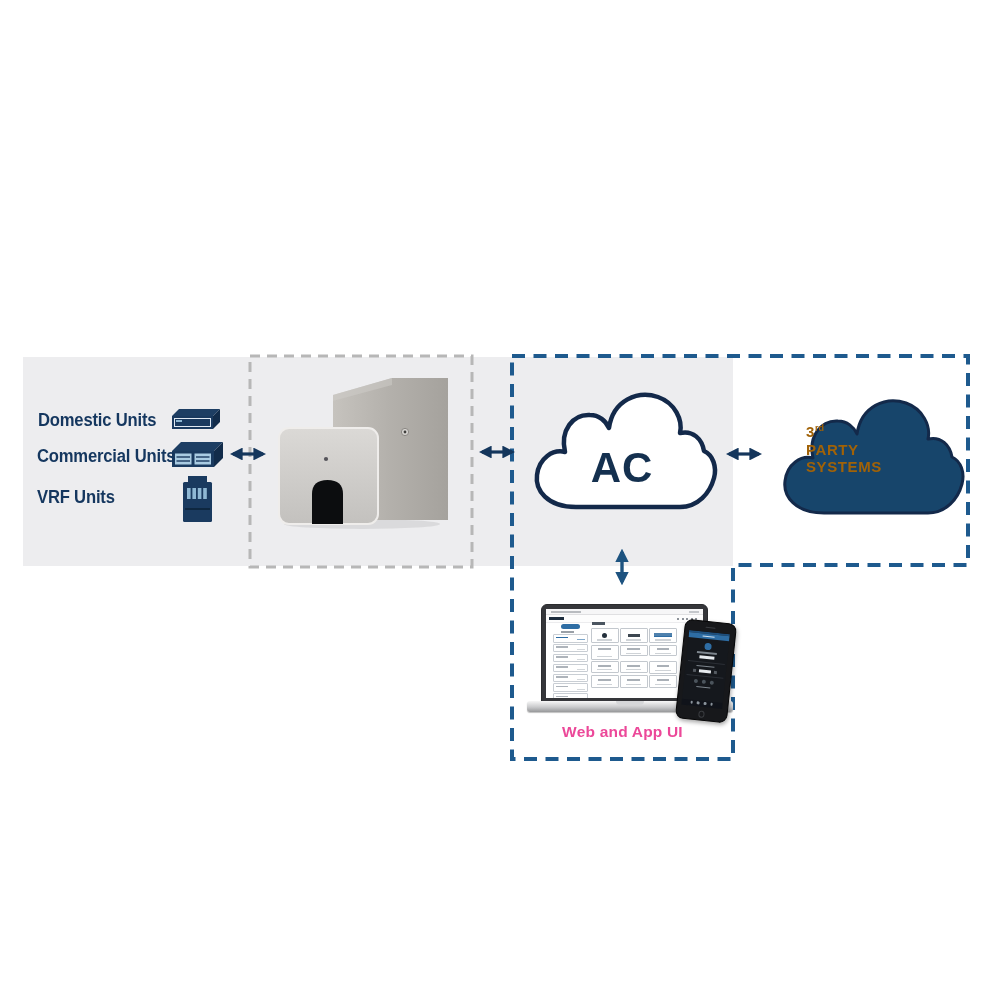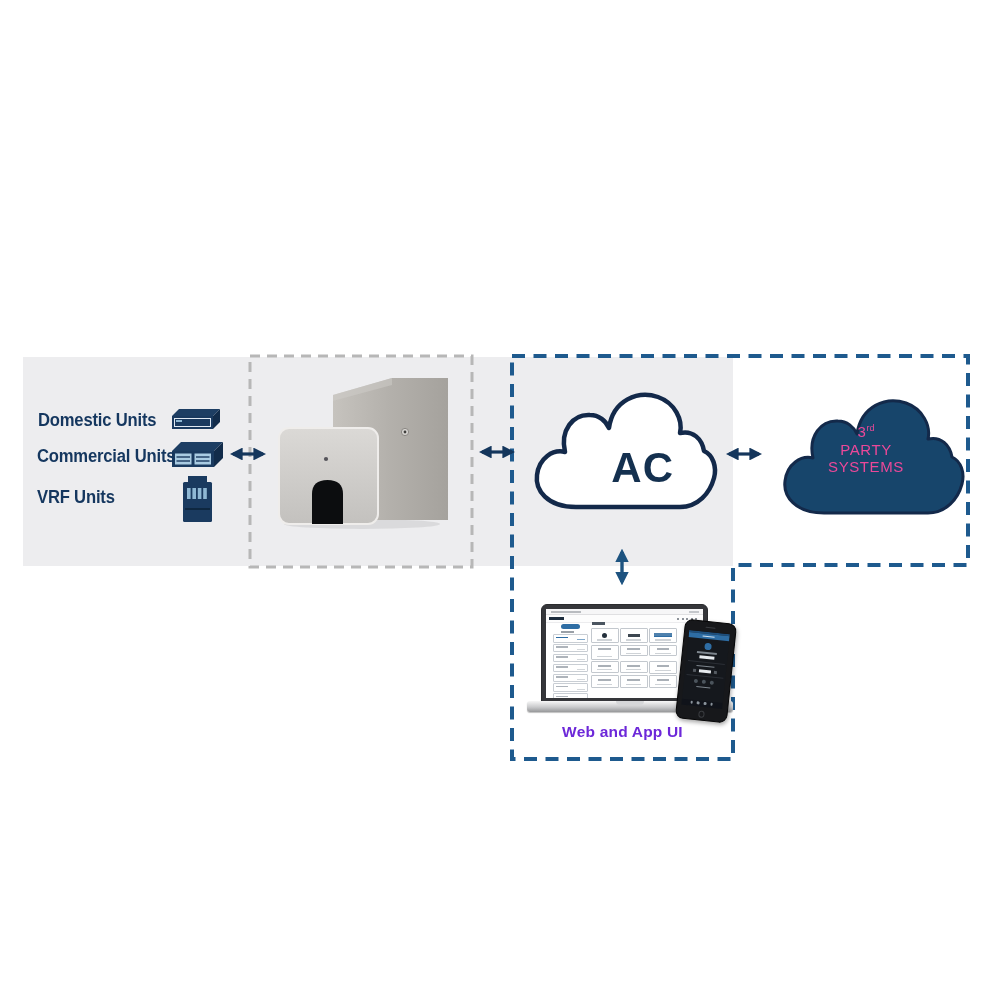--- a/index.html
+++ b/index.html
@@ -6,27 +6,27 @@
   #canvas{position:relative;width:1000px;height:1000px;background:#ffffff;overflow:hidden;
           font-family:"Liberation Sans",sans-serif;margin-top:47px;}
   
   .gray-band{position:absolute;left:23px;top:310px;width:710px;height:209px;background:#ededef;}
   
   #vector{position:absolute;left:0;top:0;z-index:2;}
   
   .unit-label{position:absolute;color:#15375f;font-weight:700;font-size:17.5px;
               letter-spacing:-0.2px;transform:scaleX(.95);transform-origin:left center;z-index:3;}
   
-  .ac-label{position:absolute;left:570px;top:397px;width:104px;text-align:right;
+  .ac-label{position:absolute;left:570px;top:397px;width:104px;text-align:center;
             color:#14304f;font-weight:800;font-size:42px;letter-spacing:1px;z-index:3;}
-  .tp-label{position:absolute;left:806px;top:376px;width:120px;text-align:center;color:#ec4899;
-            font-weight:400;font-size:15px;line-height:1.18;letter-spacing:.6px;z-index:3;}
+  .tp-label{position:absolute;left:806px;top:376px;width:120px;text-align:left;color:#a16207;
+            font-weight:700;font-size:15px;line-height:1.18;letter-spacing:.6px;z-index:3;}
   .tp-label sup{font-size:9px;letter-spacing:0;}
   
-  .caption{position:absolute;left:512px;top:676px;width:221px;text-align:center;color:#6d28d9;
+  .caption{position:absolute;left:512px;top:676px;width:221px;text-align:center;color:#ec4899;
            font-weight:700;font-size:15.5px;letter-spacing:.2px;z-index:3;}
   
   .laptop{position:absolute;left:527px;top:555px;width:206px;height:112px;z-index:4;}
   .laptop-screen{position:absolute;left:14px;top:2px;width:167px;height:99px;background:#35363a;
                  border:1px solid #2a2b2e;border-radius:6px 6px 2px 2px;box-sizing:border-box;}
   .lt-inner{position:absolute;left:4px;top:4px;width:157px;height:89px;background:#ffffff;overflow:hidden;}
   .lt-browser{position:absolute;left:0;top:0;width:157px;height:5px;background:#f6f6f7;border-bottom:1px solid #e0e0e2;}
   .lt-browser::before{content:"";position:absolute;left:5px;top:2px;width:30px;height:1.5px;background:#b9bcc0;}
   .lt-browser::after{content:"";position:absolute;right:4px;top:2px;width:10px;height:1.5px;background:#c4c7cb;}
   .lt-header{position:absolute;left:0;top:6px;width:157px;height:7px;background:#fdfdfd;border-bottom:1px solid #ececee;}

